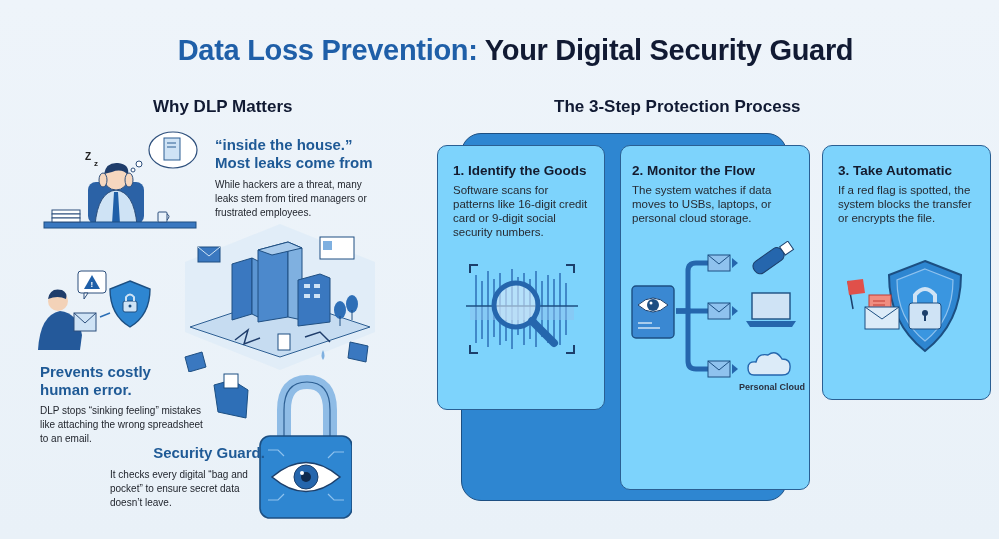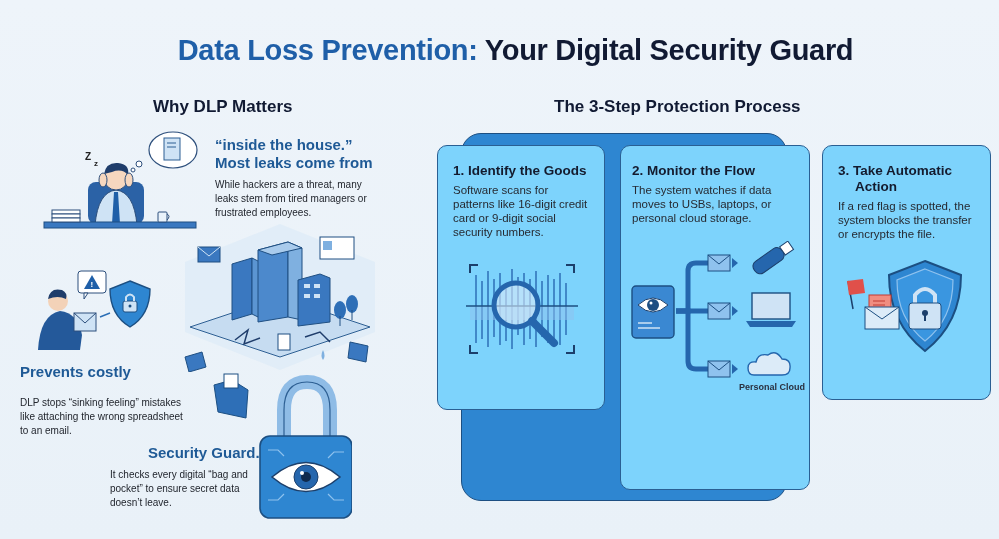--- a/index.html
+++ b/index.html
@@ -106,23 +106,24 @@
     <polyline points="44,48 55,58 66,48" fill="none" stroke="#2d4f7c"></polyline>
     <line x1="70" y1="52" x2="80" y2="48" stroke="#2b6eb5" stroke-width="1.5"></line>
 
     <path d="M100 16 L120 24 Q120 50 100 62 Q80 50 80 24 Z" fill="#2e86d1" stroke="#1c4f82" stroke-width="1.4"></path>
     <rect x="93" y="36" width="14" height="11" rx="2" fill="#cfe3f5" stroke="#1c4f82"></rect>
     <path d="M96 36 V32 Q100 27 104 32 V36" fill="none" stroke="#cfe3f5" stroke-width="2"></path>
     <circle cx="100" cy="41" r="1.5" fill="#1c4f82"></circle>
   </svg>
 </div>
 
-<div class="abs" style="left:20px; top:363px; width:170px;">
+<div class="abs" style="left:40px; top:363px; width:170px;">
   <div class="blue-head">Prevents costly</div>
-  <div class="body-text" style="margin-top:15px; width:165px;">DLP stops “sinking feeling” mistakes like attaching the wrong spreadsheet to an email.</div>
+  <div class="blue-head">human error.</div>
+  <div class="body-text" style="margin-top:5px; width:165px;">DLP stops “sinking feeling” mistakes like attaching the wrong spreadsheet to an email.</div>
 </div>
 
 <div class="abs" style="left:180px; top:222px; width:200px; height:150px;">
   <svg width="200" height="150" viewBox="0 0 200 150">
     <polygon points="100,2 195,40 195,110 100,148 5,110 5,40" fill="#dbe9f6" opacity="0.6"></polygon>
 
     <polygon points="10,105 100,75 190,105 100,135" fill="#c6dcf1" stroke="#2d5f93"></polygon>
 
     <polyline points="55,118 68,108 64,122 80,116" fill="none" stroke="#1f3d6b" stroke-width="1.5"></polyline>
     <polyline points="125,115 140,110 150,120" fill="none" stroke="#1f3d6b" stroke-width="1.5"></polyline>
@@ -171,21 +172,21 @@
     <polyline points="132,140 122,140 116,134" fill="none" stroke="#8fc2ee" stroke-width="1.2"></polyline>
 
     <path d="M60 117 Q94 88 128 117 Q94 146 60 117 Z" fill="#fff" stroke="#1c3f6b" stroke-width="1.6"></path>
     <circle cx="94" cy="117" r="12" fill="#2566ad" stroke="#1c3f6b"></circle>
     <circle cx="94" cy="117" r="5" fill="#0f2a4d"></circle>
     <circle cx="90" cy="113" r="2" fill="#fff"></circle>
   </svg>
 </div>
 
 <div class="abs" style="left:110px; top:444px; width:160px;">
-  <div class="blue-head" style="padding-left:38px;">Security Guard.</div>
+  <div class="blue-head" style="padding-left:38px;text-align:center;">Security Guard.</div>
   <div class="body-text" style="margin-top:6px; width:150px;">It checks every digital “bag and pocket” to ensure secret data doesn’t leave.</div>
 </div>
 
 <div class="abs section-title" style="left:554px; top:97px;">The 3-Step Protection Process</div>
 
 <div class="abs frame" style="left:461px; top:133px; width:326px; height:368px;"></div>
 
 <div class="abs card" style="left:413px; top:145px; width:168px; height:265px; padding:17px 15px;">
   <div class="card-title">1. Identify the Goods</div>
   <div class="card-body">Software scans for patterns like 16-digit credit card or 9-digit social security numbers.</div>
@@ -259,21 +260,20 @@
       <polygon points="120,80 170,80 166,86 124,86" fill="#2566ad"></polygon>
 
       <path d="M128 134 Q122 134 122 127 Q122 120 130 121 Q132 112 142 114 Q150 108 156 118 Q165 118 164 127 Q164 134 156 134 Z" fill="#dcebf8" stroke="#2566ad" stroke-width="1.4"></path>
     </svg>
   </div>
   <div class="abs caption" style="left:118px; top:236px;">Personal Cloud</div>
 </div>
 
 <div class="abs card" style="left:798px; top:145px; width:169px; height:255px; padding:17px 15px;">
   <div class="card-title">3. Take Automatic</div>
-  <div class="card-title" style="padding-left:17px;">Action</div>
   <div class="card-body">If a red flag is spotted, the system blocks the transfer or encrypts the file.</div>
   <div class="abs" style="left:20px; top:105px; width:130px; height:110px;">
     <svg width="130" height="110" viewBox="0 0 130 110">
 
       <line x1="5" y1="30" x2="10" y2="58" stroke="#1c3f6b" stroke-width="1.5"></line>
       <polygon points="4,30 20,28 22,42 6,44" fill="#e0504a"></polygon>
 
       <path d="M82 10 L118 24 Q118 72 82 100 Q46 72 46 24 Z" fill="#2e86d1" stroke="#1c4f82" stroke-width="2"></path>
       <path d="M82 18 L110 29 Q110 68 82 90 Q54 68 54 29 Z" fill="#3a96e0" stroke="#8fc2ee" stroke-width="1.2"></path>
 

